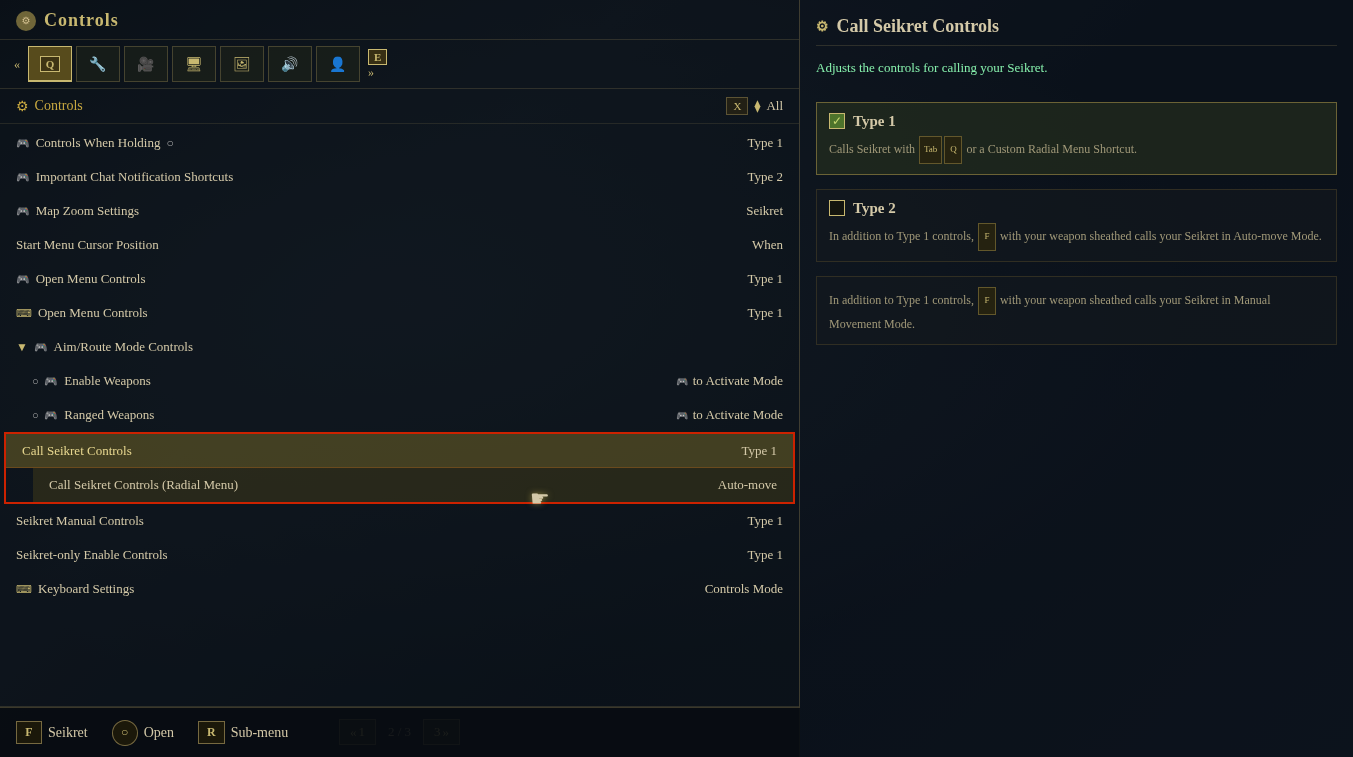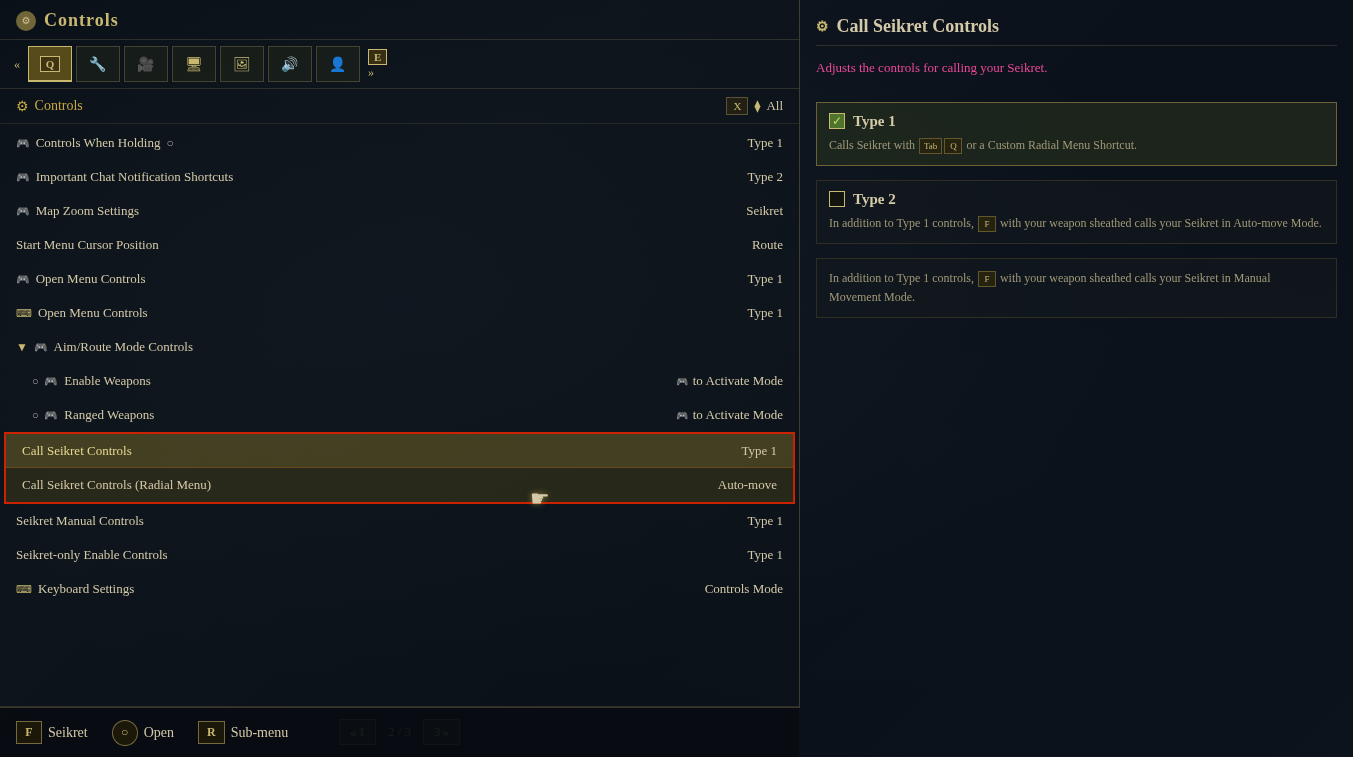--- a/index.html
+++ b/index.html
@@ -300,21 +300,21 @@
       border-bottom: 1px solid rgba(180, 160, 100, 0.2);
     }
 
     .detail-icon {
       color: #c8b870;
       font-size: 14px;
     }
 
     .detail-desc {
       font-size: 13px;
-      color: #ec4899;
+      color: #86efac;
       line-height: 1.5;
       padding-bottom: 12px;
     }
 
     .type-option {
       background: rgba(20, 25, 30, 0.6);
       border: 1px solid rgba(80, 70, 40, 0.5);
       padding: 10px 12px;
       margin-bottom: 2px;
     }
@@ -363,21 +363,21 @@
     .inline-key {
       display: inline-flex;
       align-items: center;
       justify-content: center;
       background: rgba(40, 35, 15, 0.9);
       border: 1px solid rgba(160, 140, 70, 0.5);
       color: #c8b870;
       font-size: 9px;
       padding: 1px 4px;
       min-width: 18px;
-      height: 16px;
+      height: 28px;
       vertical-align: middle;
       margin: 0 1px;
     }
 
     .aim-icon {
       color: #c8b870;
       font-size: 10px;
     }
 
     
@@ -471,21 +471,21 @@
           <span class="gamepad-icon">🎮</span>
           <span>Map Zoom Settings</span>
         </div>
         <div class="setting-value">Seikret</div>
       </div>
 
       <div class="setting-row">
         <div class="setting-name">
           <span>Start Menu Cursor Position</span>
         </div>
-        <div class="setting-value">Route</div>
+        <div class="setting-value">When</div>
       </div>
 
       <div class="setting-row">
         <div class="setting-name">
           <span class="gamepad-icon">🎮</span>
           <span>Open Menu Controls</span>
         </div>
         <div class="setting-value">Type 1</div>
       </div>
 
@@ -532,21 +532,21 @@
 
       <div class="selected-group">
 
         <div class="setting-row" style="background:rgba(120,105,40,0.5);border-bottom:1px solid rgba(200,100,20,0.3);">
           <div class="setting-name highlighted">
             <span>Call Seikret Controls</span>
           </div>
           <div class="setting-value">Type 1</div>
         </div>
 
-        <div class="setting-row" style="background:rgba(80,70,25,0.4);">
+        <div class="setting-row" style="background:rgba(80,70,25,0.4);margin-left:27px;">
           <div class="setting-name">
             <span>Call Seikret Controls (Radial Menu)</span>
           </div>
           <div class="setting-value">Auto-move</div>
         </div>
       </div>
 
       <div class="setting-row">
         <div class="setting-name">
           <span>Seikret Manual Controls</span>

